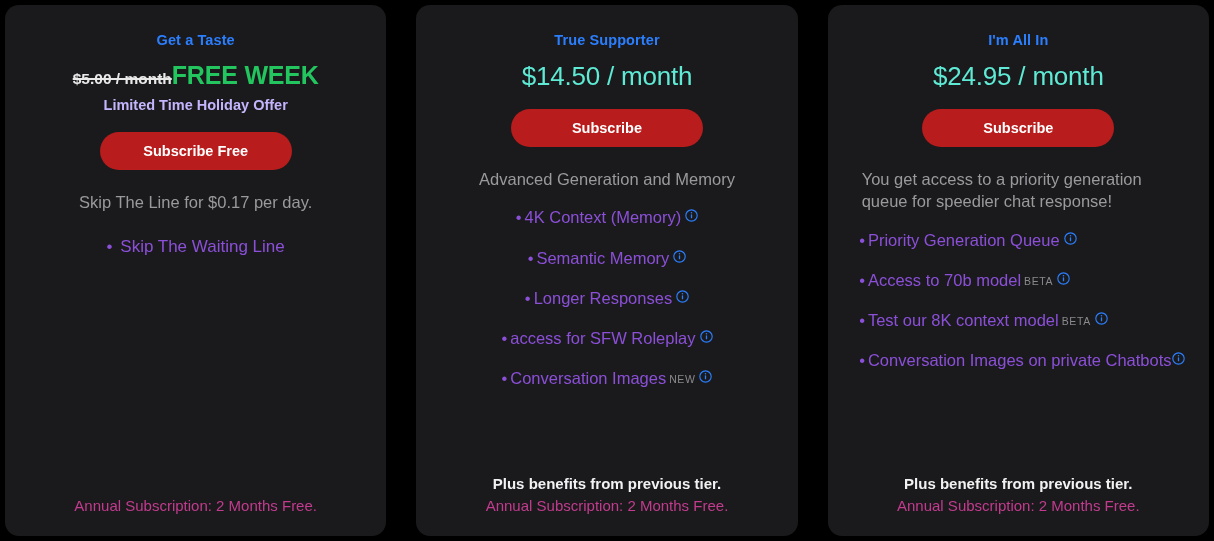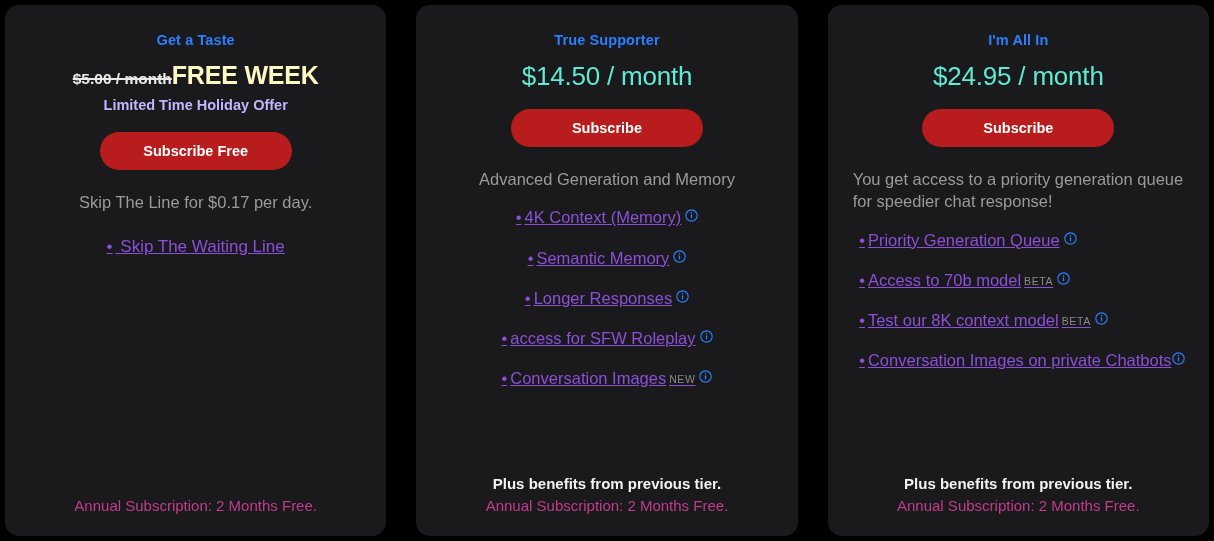--- a/index.html
+++ b/index.html
@@ -64,21 +64,21 @@
 
   .price-struck {
     color: #e9e9ea;
     font-size: 15.5px;
     font-weight: 700;
     text-decoration: line-through;
     text-decoration-thickness: 1.5px;
   }
 
   .price-promo {
-    color: #fef9c3;
+    color: #22c55e;
     font-size: 25px;
     font-weight: 800;
     letter-spacing: -0.2px;
     line-height: 1.1;
   }
 
   .promo-note {
     color: #c4b5fd;
     font-size: 14.5px;
     font-weight: 600;
@@ -109,41 +109,40 @@
     font-size: 16.5px;
     font-weight: 400;
     text-align: center;
     line-height: 1.35;
     margin-top: 21px;
     max-width: 320px;
   }
   .tagline.left {
     text-align: left;
     align-self: stretch;
-    margin-left: 7px;
+    margin-left: 16px;
     margin-right: 4px;
     max-width: none;
   }
 
   .features {
     list-style: none;
     margin: 0;
     padding: 0;
     width: 100%;
     margin-top: 16px;
   }
 
   .feature {
     color: #8b4fd8;
     font-size: 16.5px;
     font-weight: 400;
     line-height: 1.35;
     margin-bottom: 18px;
     display: block;
-    text-decoration: underline;
   }
   .features.centered .feature { text-align: center; }
   .features.indented { padding-left: 37px; padding-right: 10px; }
   .features.indented .feature { text-align: left; }
 
   .feature .bullet { margin-right: 3px; }
 
   .badge-tag {
     font-size: 10.5px;
     color: #8a8a8e;

